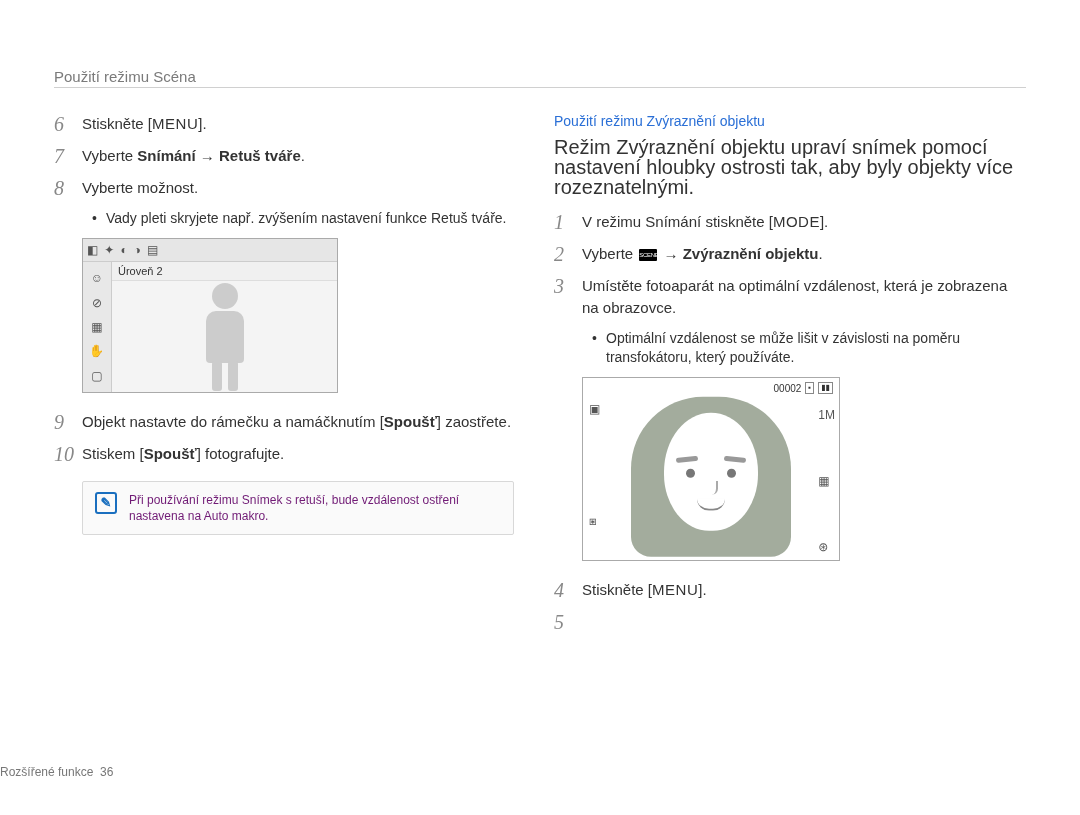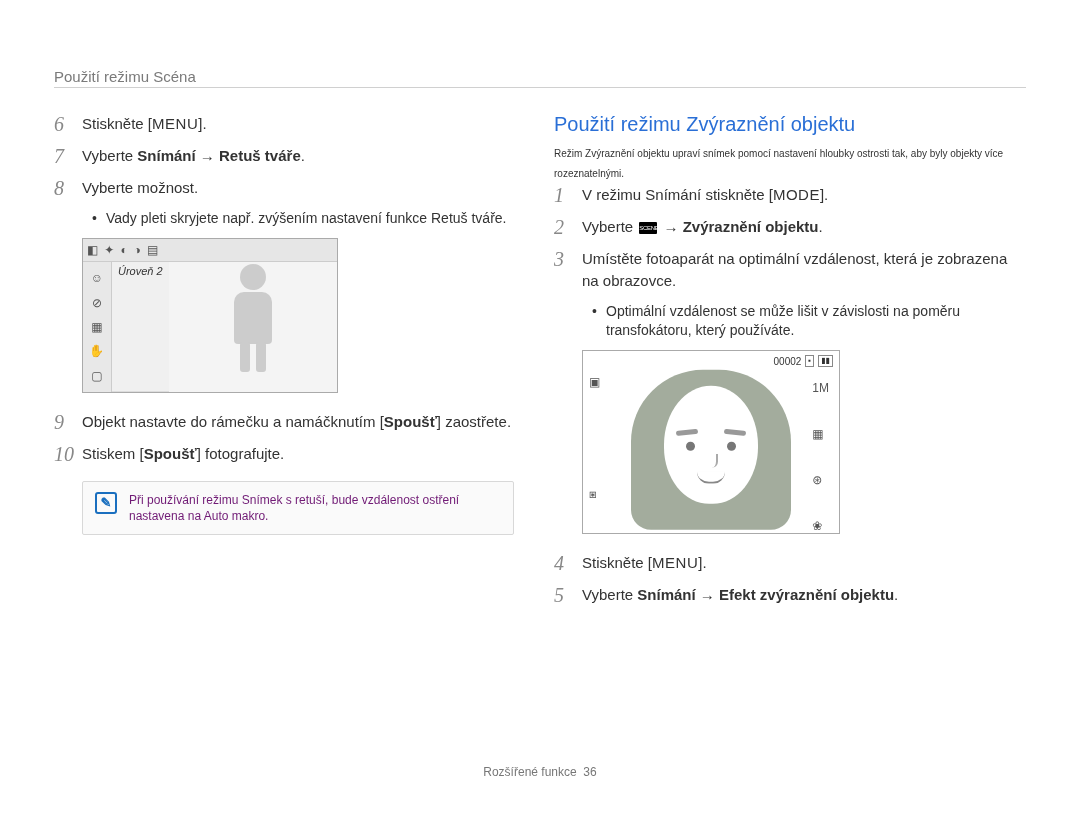--- a/index.html
+++ b/index.html
@@ -64,28 +64,29 @@
     padding-left: 14px;
   }
   .bullet-item:before {
     content: "•";
     position: absolute;
     left: 0;
     top: 0;
   }
   .section-title {
     color: #2a6fd6;
-    font-size: 20px;
+    font-size: 14px;
     margin-bottom: 8px;
     font-weight: normal;
   }
   .section-intro {
-    font-size: 10px;
+    font-size: 20px;
     line-height: 20px;
     color: #333;
+    margin-bottom: 14px;
   }
   .note-box {
     border: 1px solid #d8d8d8;
     background: #fafafa;
     border-radius: 2px;
     padding: 10px 12px;
     display: flex;
     align-items: flex-start;
     gap: 12px;
     margin-top: 16px;
@@ -106,21 +107,21 @@
   .note-text {
     font-size: 12px;
     line-height: 16px;
     color: #701a75;
   }
   .footer {
     position: absolute;
     bottom: 36px;
     left: 0;
     right: 0;
-    text-align: center;
+    text-align: left;
     font-size: 12px;
     color: #777;
   }
   .scene-icon {
     display: inline-block;
     width: 18px;
     height: 12px;
     background: #000;
     color: #fff;
     font-size: 6px;
@@ -166,22 +167,21 @@
     height: 18px;
     text-align: center;
     font-size: 12px;
     line-height: 18px;
     color: #555;
   }
   .lcd-main {
     flex: 1;
     position: relative;
     display: flex;
-    flex-direction: row;
-    font-style: italic;
+    flex-direction: column;
   }
   .lcd-label {
     padding: 3px 6px;
     background: #f0f0f0;
     border-bottom: 1px solid #ddd;
   }
   .lcd-silhouette {
     flex: 1;
     position: relative;
     overflow: hidden;
@@ -259,21 +259,21 @@
   .lcd2-left-col, .lcd2-right-col {
     position: absolute;
     top: 24px;
     display: flex;
     flex-direction: column;
     gap: 18px;
     font-size: 12px;
     color: #555;
   }
   .lcd2-left-col { left: 6px; }
-  .lcd2-right-col { right: 10px; top: 30px; gap: 32px; justify-content: center;}
+  .lcd2-right-col { right: 4px; top: 30px; gap: 52px; justify-content: center;}
   .face-wrap {
     position: absolute;
     left: 50%;
     top: 50%;
     transform: translate(-50%, -46%);
     width: 160px;
     height: 170px;
   }
   .hair {
     position: absolute;
@@ -462,21 +462,20 @@
 
       <div class="step">
         <div class="step-n">4</div>
         <div class="step-body">
           <span>Stiskněte [</span><span class="menu-word">MENU</span><span>].</span>
         </div>
       </div>
 
       <div class="step">
         <div class="step-n">5</div>
-        <div class="step-body">Vyberte <b>Snímání</b> → <b>Efekt zvýraznění objektu</b>.</div>
       </div>
     </div>
   </div>
 </div>
 
 <div class="footer">
   <span>Rozšířené funkce</span>&nbsp;&nbsp;<span>36</span>
 </div>
 
 </body></html>

